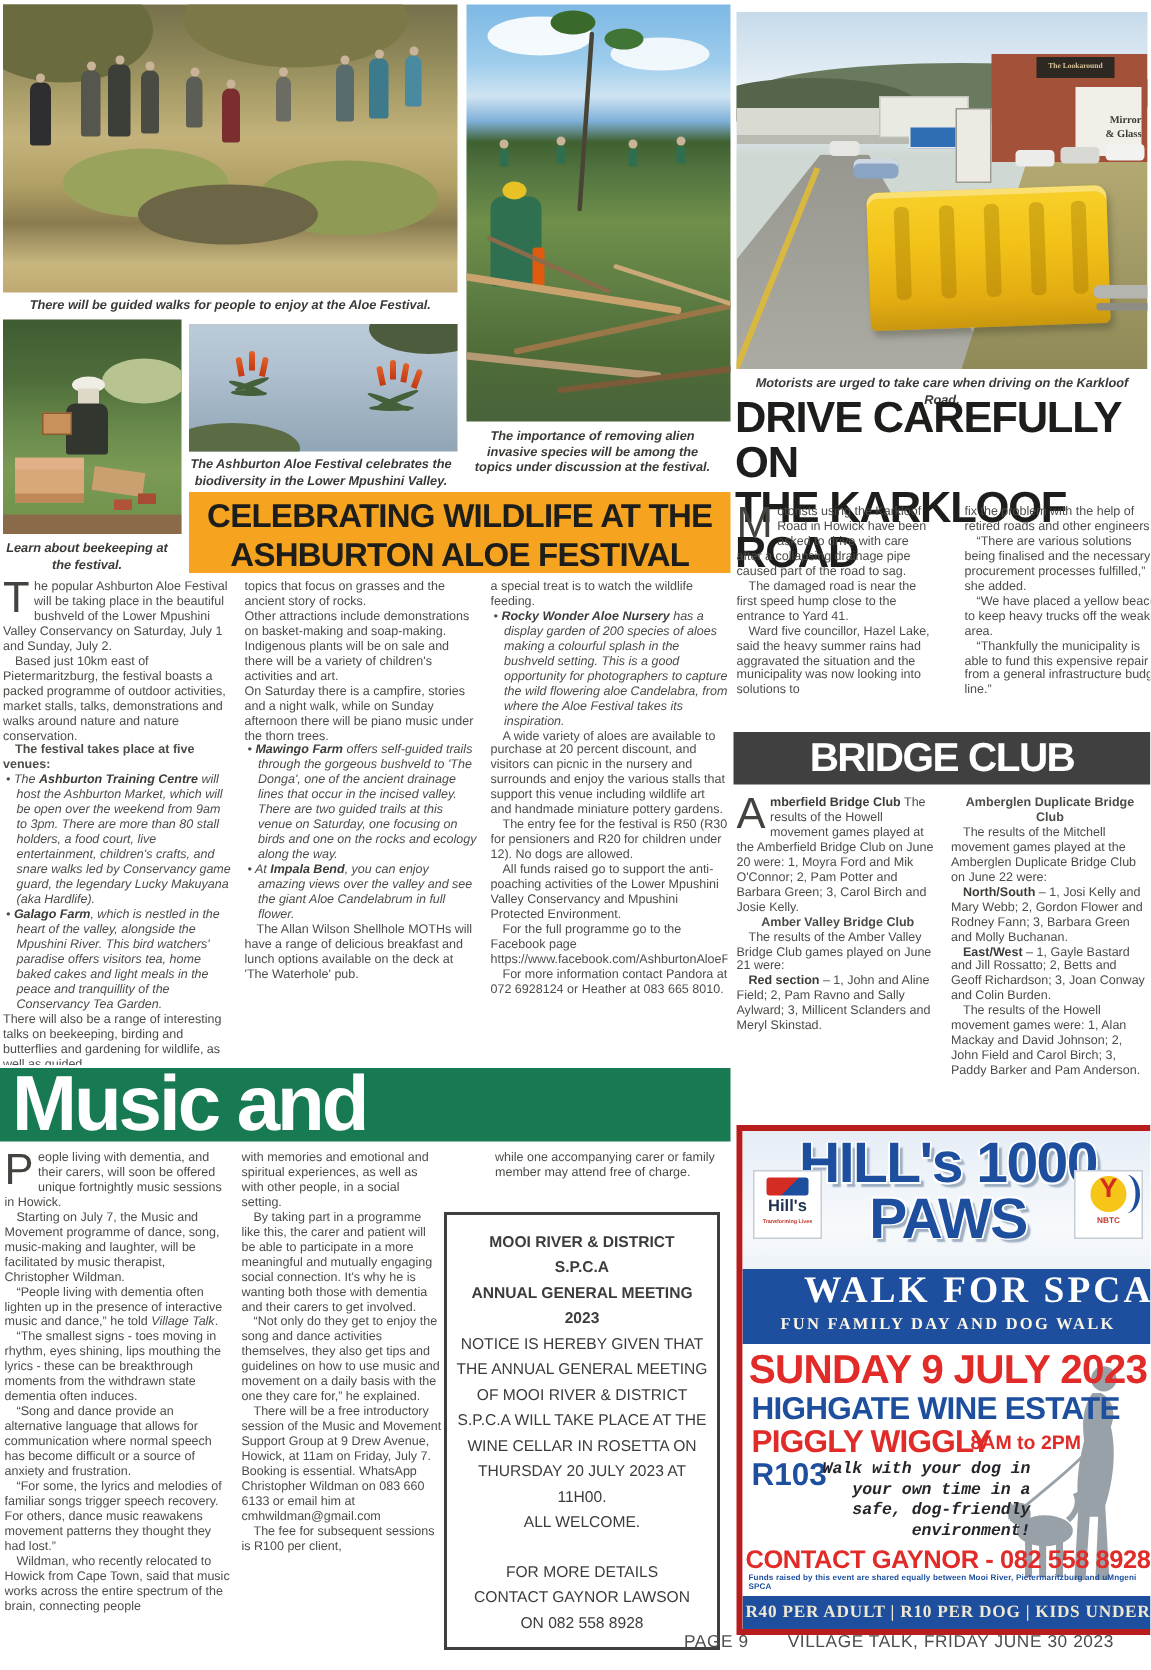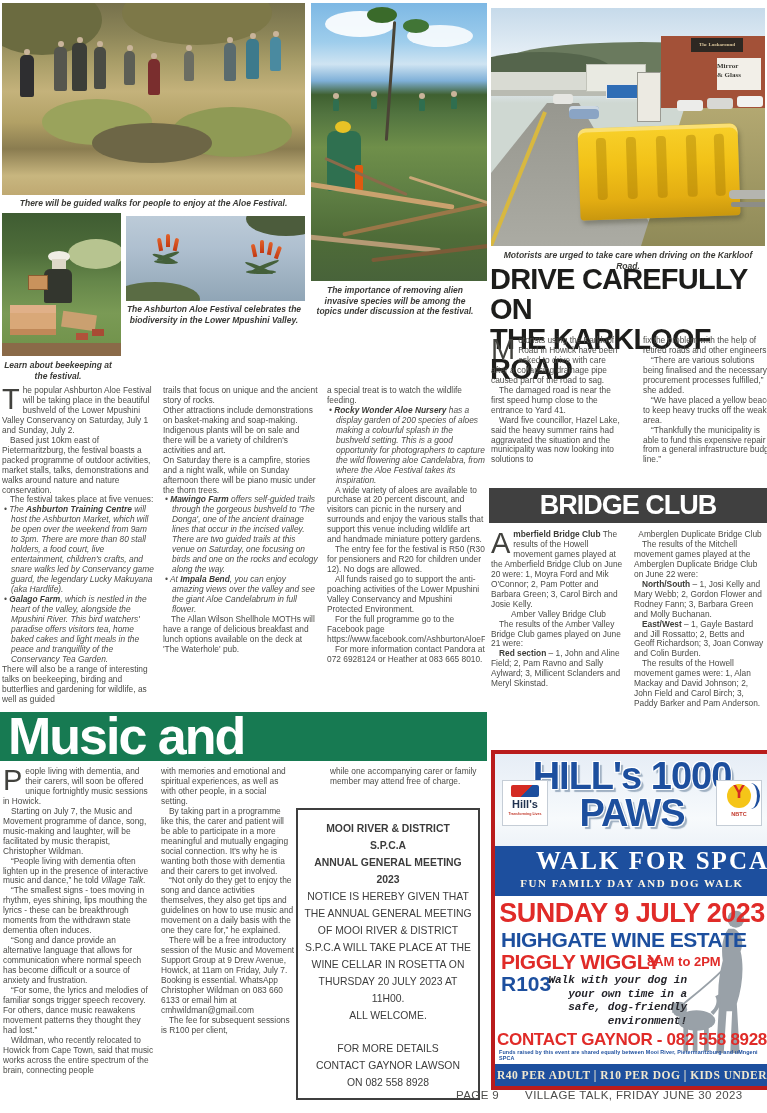--- a/index.html
+++ b/index.html
@@ -5,21 +5,21 @@
   html,body{margin:0;padding:0;background:#fff;}
   .page{position:relative;width:767px;height:1113px;background:#fff;overflow:hidden;
         font-family:"Liberation Sans",sans-serif;}
   .photo{position:absolute;overflow:hidden;background:#ccc;}
   .photo *{position:absolute;}
   .cap{position:absolute;font:bold italic 8.5px/10.5px "Liberation Sans",sans-serif;color:#3a3a36;text-align:center;}
   
   .art{position:absolute;font-size:8.35px;line-height:9.95px;color:#4c4c48;overflow:hidden;text-align:left;}
   .art p{margin:0;}
   .ind{text-indent:8px;}
-  .boldp{font-weight:normal;}
+  .boldp{font-weight:bold;}
   .bullet{padding-left:9px;text-indent:-7px;font-style:italic;}
   .bullet::before{content:"• ";}
   .dropcap{float:left;font-size:29px;line-height:24px;padding:1px 3px 0 0;color:#42423e;}
   b{color:#3c3c38;}
   .ctr{text-align:center;}
   
   .yellowbar{position:absolute;background:#f6a41f;color:#1d1d1b;text-align:center;
      font-weight:800;font-size:22px;line-height:26px;letter-spacing:-0.5px;padding-top:3px;}
   .greenbar{position:absolute;background:#177a52;color:#fff;font-weight:700;
      font-size:52px;line-height:48px;letter-spacing:-2px;padding-left:8px;}
@@ -137,31 +137,35 @@
     <span class="leaf" style="left:118px;top:50px;width:30px;transform:rotate(22deg);"></span>
     <span class="leaf" style="left:124px;top:48px;width:30px;transform:rotate(-22deg);"></span>
     <span class="leaf" style="left:120px;top:54px;width:30px;"></span>
     <span class="spike" style="left:126px;top:28px;transform:rotate(-12deg);"></span>
     <span class="spike" style="left:134px;top:24px;"></span>
     <span class="spike" style="left:142px;top:26px;transform:rotate(10deg);"></span>
     <span class="spike" style="left:150px;top:30px;transform:rotate(20deg);"></span>
   </div>
   <div class="cap" style="left:126px;top:304px;width:176px;">The Ashburton Aloe Festival celebrates the biodiversity in the Lower Mpushini Valley.</div>
 
+  <div class="yellowbar" style="left:126px;top:328px;width:361px;height:51px;">
+    <div>CELEBRATING WILDLIFE AT THE</div>
+    <div>ASHBURTON ALOE FESTIVAL</div>
+  </div>
 
   <div class="art" style="left:2px;top:386px;width:153px;height:324px;">
     <p><span class="dropcap">T</span><span>he popular Ashburton Aloe Festival will be taking place in the beautiful bushveld of the Lower Mpushini Valley Conservancy on Saturday, July 1 and Sunday, July 2.</span></p>
     <p class="ind">Based just 10km east of Pietermaritzburg, the festival boasts a packed programme of outdoor activities, market stalls, talks, demonstrations and walks around nature and nature conservation.</p>
     <p class="ind boldp">The festival takes place at five venues:</p>
     <p class="bullet"><span>The </span><b>Ashburton Training Centre</b><span> will host the Ashburton Market, which will be open over the weekend from 9am to 3pm. There are more than 80 stall holders, a food court, live entertainment, children's crafts, and snare walks led by Conservancy game guard, the legendary Lucky Makuyana (aka Hardlife).</span></p>
     <p class="bullet"><b>Galago Farm</b><span>, which is nestled in the heart of the valley, alongside the Mpushini River. This bird watchers' paradise offers visitors tea, home baked cakes and light meals in the peace and tranquillity of the Conservancy Tea Garden.</span></p>
     <p>There will also be a range of interesting talks on beekeeping, birding and butterflies and gardening for wildlife, as well as guided</p>
   </div>
   <div class="art" style="left:163px;top:386px;width:156px;height:324px;">
-    <p>trails that focus on unique and the ancient story of rocks.</p>
+    <p>topics that focus on grasses and the ancient story of rocks.</p>
     <p>Other attractions include demonstrations on basket-making and soap-making. Indigenous plants will be on sale and there will be a variety of children's activities and art.</p>
     <p>On Saturday there is a campfire, stories and a night walk, while on Sunday afternoon there will be piano music under the thorn trees.</p>
     <p class="bullet"><b>Mawingo Farm</b><span> offers self-guided trails through the gorgeous bushveld to 'The Donga', one of the ancient drainage lines that occur in the incised valley. There are two guided trails at this venue on Saturday, one focusing on birds and one on the rocks and ecology along the way.</span></p>
     <p class="bullet"><span>At </span><b>Impala Bend</b><span>, you can enjoy amazing views over the valley and see the giant Aloe Candelabrum in full flower.</span></p>
     <p class="ind">The Allan Wilson Shellhole MOTHs will have a range of delicious breakfast and lunch options available on the deck at 'The Waterhole' pub.</p>
   </div>
   <div class="art" style="left:327px;top:386px;width:158px;height:324px;">
     <p>a special treat is to watch the wildlife feeding.</p>
     <p class="bullet"><b>Rocky Wonder Aloe Nursery</b><span> has a display garden of 200 species of aloes making a colourful splash in the bushveld setting. This is a good opportunity for photographers to capture the wild flowering aloe Candelabra, from where the Aloe Festival takes its inspiration.</span></p>
     <p class="ind">A wide variety of aloes are available to purchase at 20 percent discount, and visitors can picnic in the nursery and surrounds and enjoy the various stalls that support this venue including wildlife art and handmade miniature pottery gardens.</p>
@@ -207,21 +211,21 @@
   </div>
 
   <div class="photo" style="left:491px;top:8px;width:274px;height:238px;
        background:linear-gradient(180deg,#c6daea 0%,#e9f1f7 22%,#dfe8ef 34%,#cfd8d2 40%);">
     <div class="blob" style="left:10px;top:34px;width:280px;height:40px;background:#6a7a5e;"></div>
     <div class="blob" style="left:-20px;top:44px;width:140px;height:34px;background:#55654c;"></div>
     <div style="left:0;top:64px;width:130px;height:24px;background:#d9dbd3;box-shadow:inset 0 -6px 0 #b9bbb2;"></div>
     <div style="left:95px;top:56px;width:58px;height:26px;background:#e9eae2;border:1px solid #c2c4ba;"></div>
     <div style="left:170px;top:28px;width:104px;height:72px;background:#a35138;"></div>
     <div style="left:200px;top:30px;width:52px;height:14px;background:#2e2822;color:#d8c49a;font:bold 5px/14px 'Liberation Serif',serif;text-align:center;">The Lookaround</div>
-    <div style="left:226px;top:50px;width:44px;height:28px;background:#f2efe8;color:#3a3a34;font:bold 7px/9px 'Liberation Serif',serif;text-align:left;padding-top:4px;">Mirror<br>&amp; Glass</div>
+    <div style="left:226px;top:50px;width:44px;height:28px;background:#f2efe8;color:#3a3a34;font:bold 7px/9px 'Liberation Serif',serif;text-align:right;padding-top:18px;">Mirror<br>&amp; Glass</div>
     <div style="left:0;top:95px;width:172px;height:143px;background:linear-gradient(180deg,#97978f,#ababa3);clip-path:polygon(56px 0,88px 0,172px 143px,0 143px,0 70px);"></div>
     <div style="left:52px;top:104px;width:4px;height:150px;background:#d8b840;transform:rotate(22deg);transform-origin:top;"></div>
     <div style="left:150px;top:100px;width:124px;height:138px;background:linear-gradient(180deg,#b3a871,#8f8a58);clip-path:polygon(35% 0,100% 0,100% 100%,0 100%);"></div>
     <div style="left:115px;top:76px;width:46px;height:13px;background:#2f6db5;border:1px solid #e8e8e8;color:#fff;font:bold 4px/12px 'Liberation Sans',sans-serif;text-align:center;"></div>
     <div style="left:146px;top:64px;width:22px;height:48px;background:#eceae2;border:1px solid #9a9a92;"></div>
     <div style="left:62px;top:86px;width:20px;height:10px;background:#e6e6e2;border-radius:3px;"></div>
     <div style="left:78px;top:98px;width:30px;height:13px;background:#8aa4c4;border-radius:4px;box-shadow:inset 0 3px 0 #cdd8e2;"></div>
     <div style="left:186px;top:92px;width:26px;height:11px;background:#ececea;border-radius:3px;"></div>
     <div style="left:216px;top:90px;width:26px;height:11px;background:#d8d8d4;border-radius:3px;"></div>
     <div style="left:246px;top:88px;width:26px;height:11px;background:#f2f2f0;border-radius:3px;"></div>

